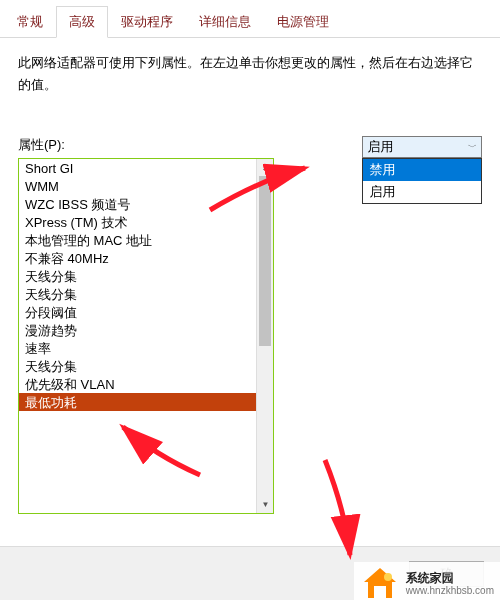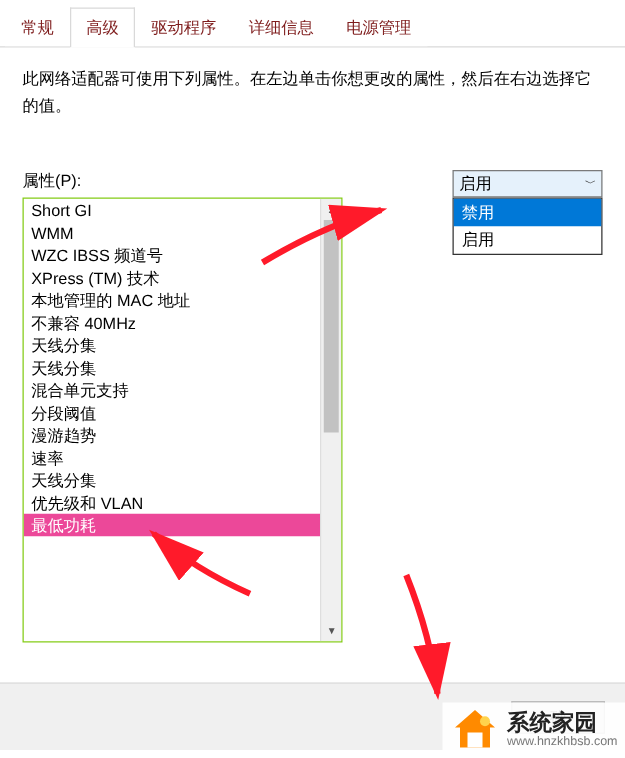--- a/index.html
+++ b/index.html
@@ -92,21 +92,21 @@
     overflow: hidden;
   }
   .list-item {
     padding: 1px 6px;
     line-height: 18px;
     height: 18px;
     white-space: nowrap;
     cursor: pointer;
   }
   .list-item.selected {
-    background: #ec4899;
+    background: #c2410c;
     color: #fff;
   }
   .combo {
     border: 1px solid #7a7a7a;
     height: 22px;
     display: flex; align-items: center;
     padding: 0 4px;
     position: relative;
     background: #e5f1fb;
     cursor: pointer;
@@ -164,21 +164,21 @@
     gap: 6px;
     background: rgba(255,255,255,0.9);
     padding: 2px 6px;
     z-index: 100;
   }
   .wm-logo {
     width: 40px; height: 40px;
     position: relative;
   }
   .wm-logo svg { width: 100%; height: 100%; }
-  .wm-text { font-size: 18px; font-weight: 600; color: #222; line-height: 1.1; }
+  .wm-text { font-size: 12px; font-weight: 600; color: #222; line-height: 1.1; }
   .wm-sub { font-size: 10px; color: #777; }
 </style>
 </head>
 <body>
 
 <div class="window">
 
   <div class="tabs">
     <div class="tab">常规</div>
     <div class="tab active">高级</div>
@@ -196,21 +196,20 @@
         <div class="listbox">
           <div class="list-items">
             <div class="list-item">Short GI</div>
             <div class="list-item">WMM</div>
             <div class="list-item">WZC IBSS 频道号</div>
             <div class="list-item">XPress (TM) 技术</div>
             <div class="list-item">本地管理的 MAC 地址</div>
             <div class="list-item">不兼容 40MHz</div>
             <div class="list-item">天线分集</div>
             <div class="list-item">天线分集</div>
-            <div class="list-item">混合单元支持</div>
             <div class="list-item">分段阈值</div>
             <div class="list-item">漫游趋势</div>
             <div class="list-item">速率</div>
             <div class="list-item">天线分集</div>
             <div class="list-item">优先级和 VLAN</div>
             <div class="list-item selected">最低功耗</div>
           </div>
           <div class="scrollbar">
             <div class="scroll-arrow">▲</div>
             <div class="scroll-track">

